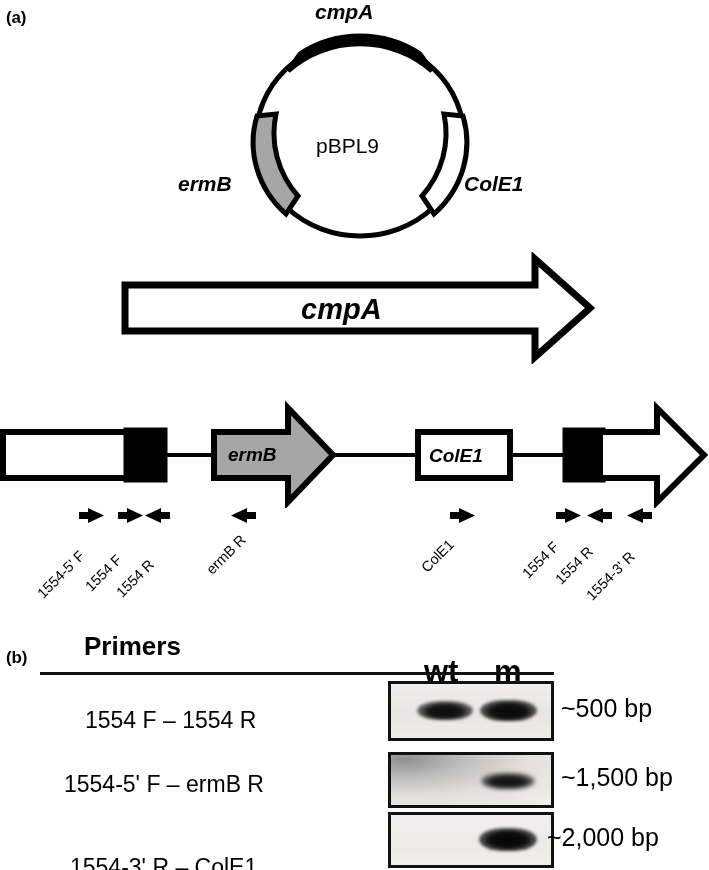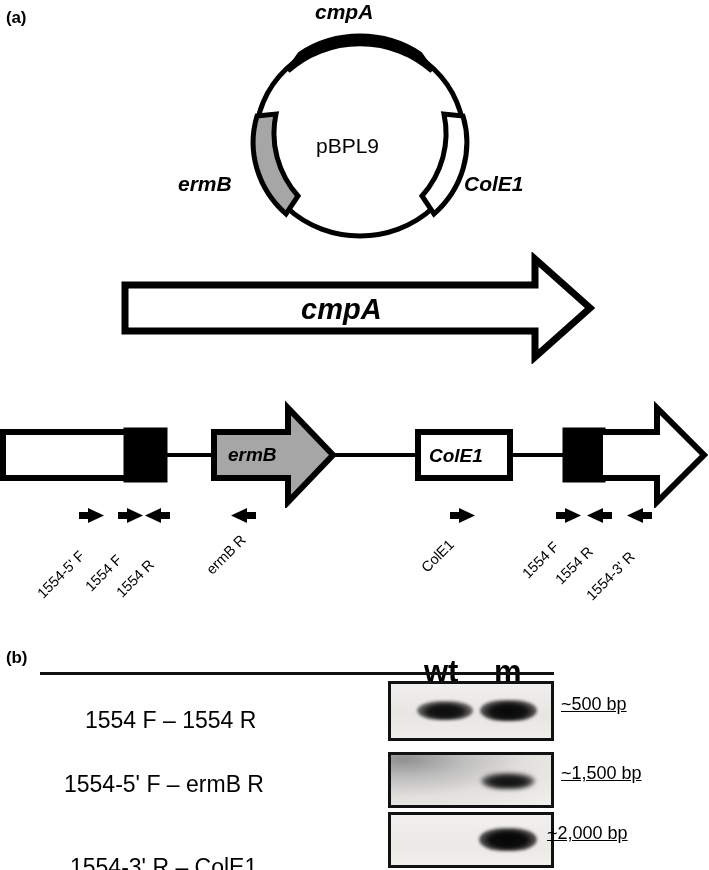--- a/index.html
+++ b/index.html
@@ -28,21 +28,21 @@
     position:absolute;font-size:14.5px;white-space:nowrap;
     transform-origin:left top;transform:rotate(-45deg);
     letter-spacing:-0.1px;
   }
 
   
   #panel-b{position:absolute;left:0;top:620px;width:709px;height:250px;}
   .primers-head{font-weight:bold;font-size:26px;}
   .lane-head{font-weight:bold;font-size:31px;margin-top:22px;}
   .row-label{font-size:23px;white-space:nowrap;}
-  .bp-label{font-size:18px;white-space:nowrap;text-decoration:underline;}
+  .bp-label{font-size:25px;white-space:nowrap;}
   .rule{position:absolute;background:#111;}
 
   .gel{position:absolute;border:3px solid #111;overflow:hidden;background:#eceae8;}
   .gel-inner{position:absolute;inset:0;}
   .band{position:absolute;border-radius:50%/60%;}
 </style>
 </head>
 <body>
 
 <div class="fig">
@@ -140,20 +140,21 @@
     <span class="primer-label" style="left:418px;top:564px;">ColE1</span>
     <span class="primer-label" style="left:519px;top:570px;">1554 F</span>
     <span class="primer-label" style="left:552px;top:576px;">1554 R</span>
     <span class="primer-label" style="left:583px;top:592px;">1554-3' R</span>
   </div>
 
   <div id="panel-b">
 
     <span class="abs panel-letter" style="left:6px;top:28px;">(b)</span>
 
+    <span class="abs primers-head" style="left:84px;top:11px;">Primers</span>
     <span class="abs lane-head" style="left:424px;top:12px;">wt</span>
     <span class="abs lane-head" style="left:494px;top:12px;">m</span>
 
     <div class="rule" style="left:40px;top:52px;width:514px;height:3px;"></div>
 
     <span class="abs row-label" style="left:85px;top:87px;">1554 F – 1554 R</span>
     <div class="gel" style="left:388px;top:61px;width:160px;height:54px;">
       <div class="gel-inner" style="background:linear-gradient(180deg,#f1efed 0%,#e8e6e3 55%,#efedea 100%);"></div>
       <div class="band" style="left:26px;top:17px;width:56px;height:19px;
            background:radial-gradient(ellipse at 50% 55%, #0b0b0b 0%, #151515 42%, rgba(30,30,30,0.55) 72%, rgba(120,120,120,0) 100%);

